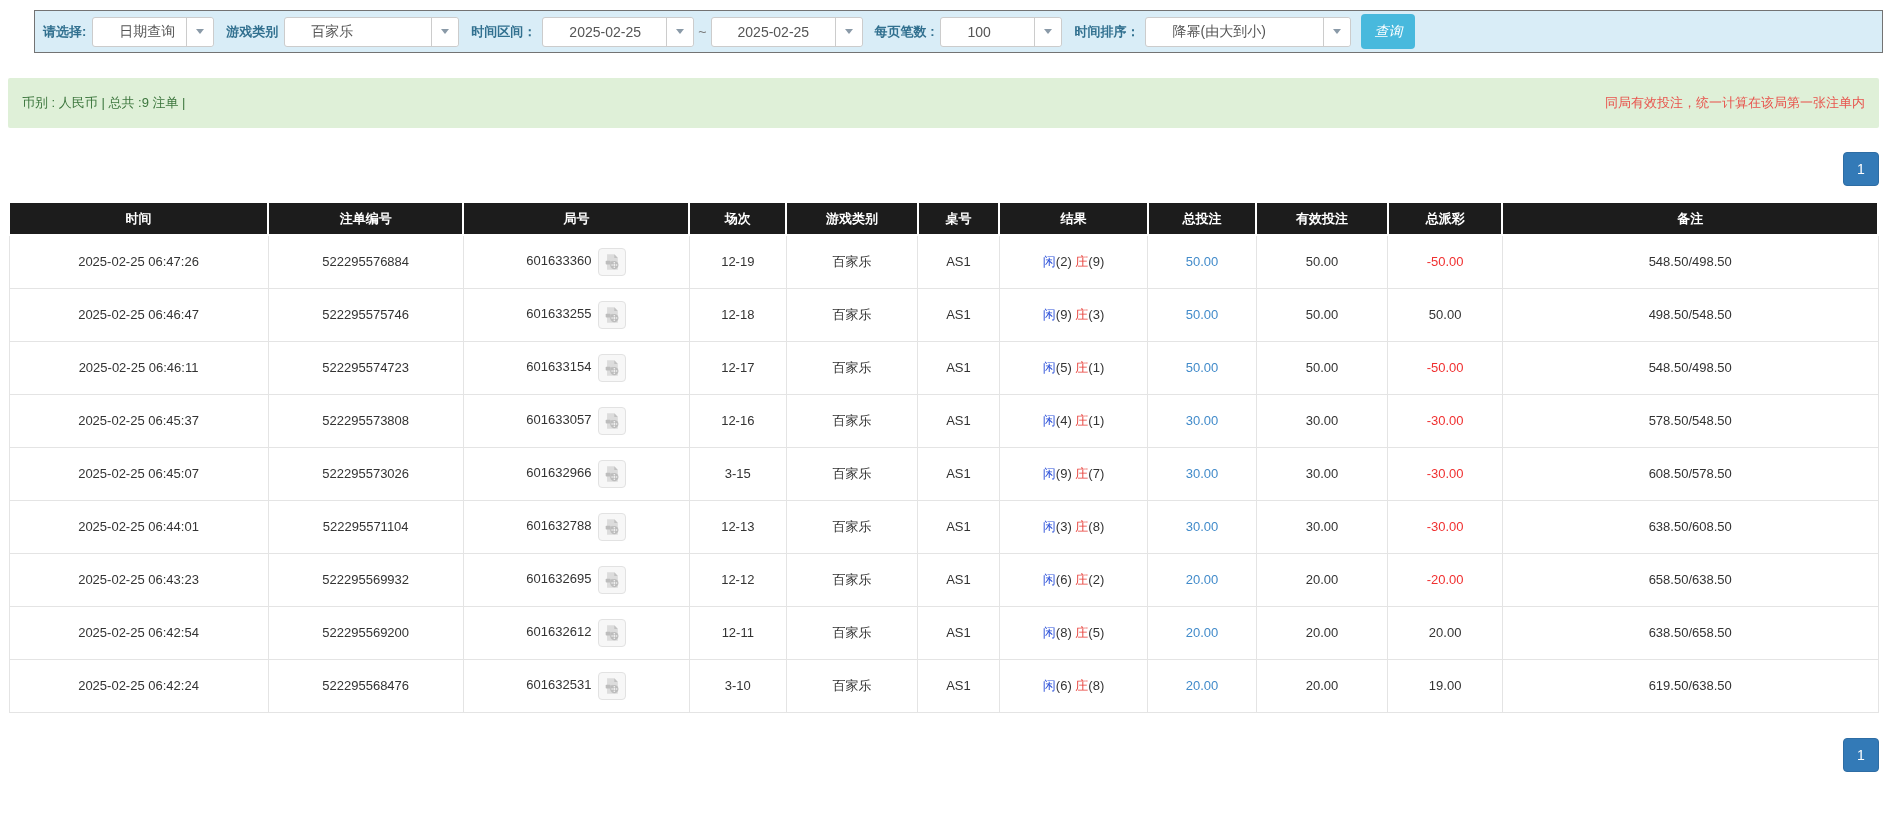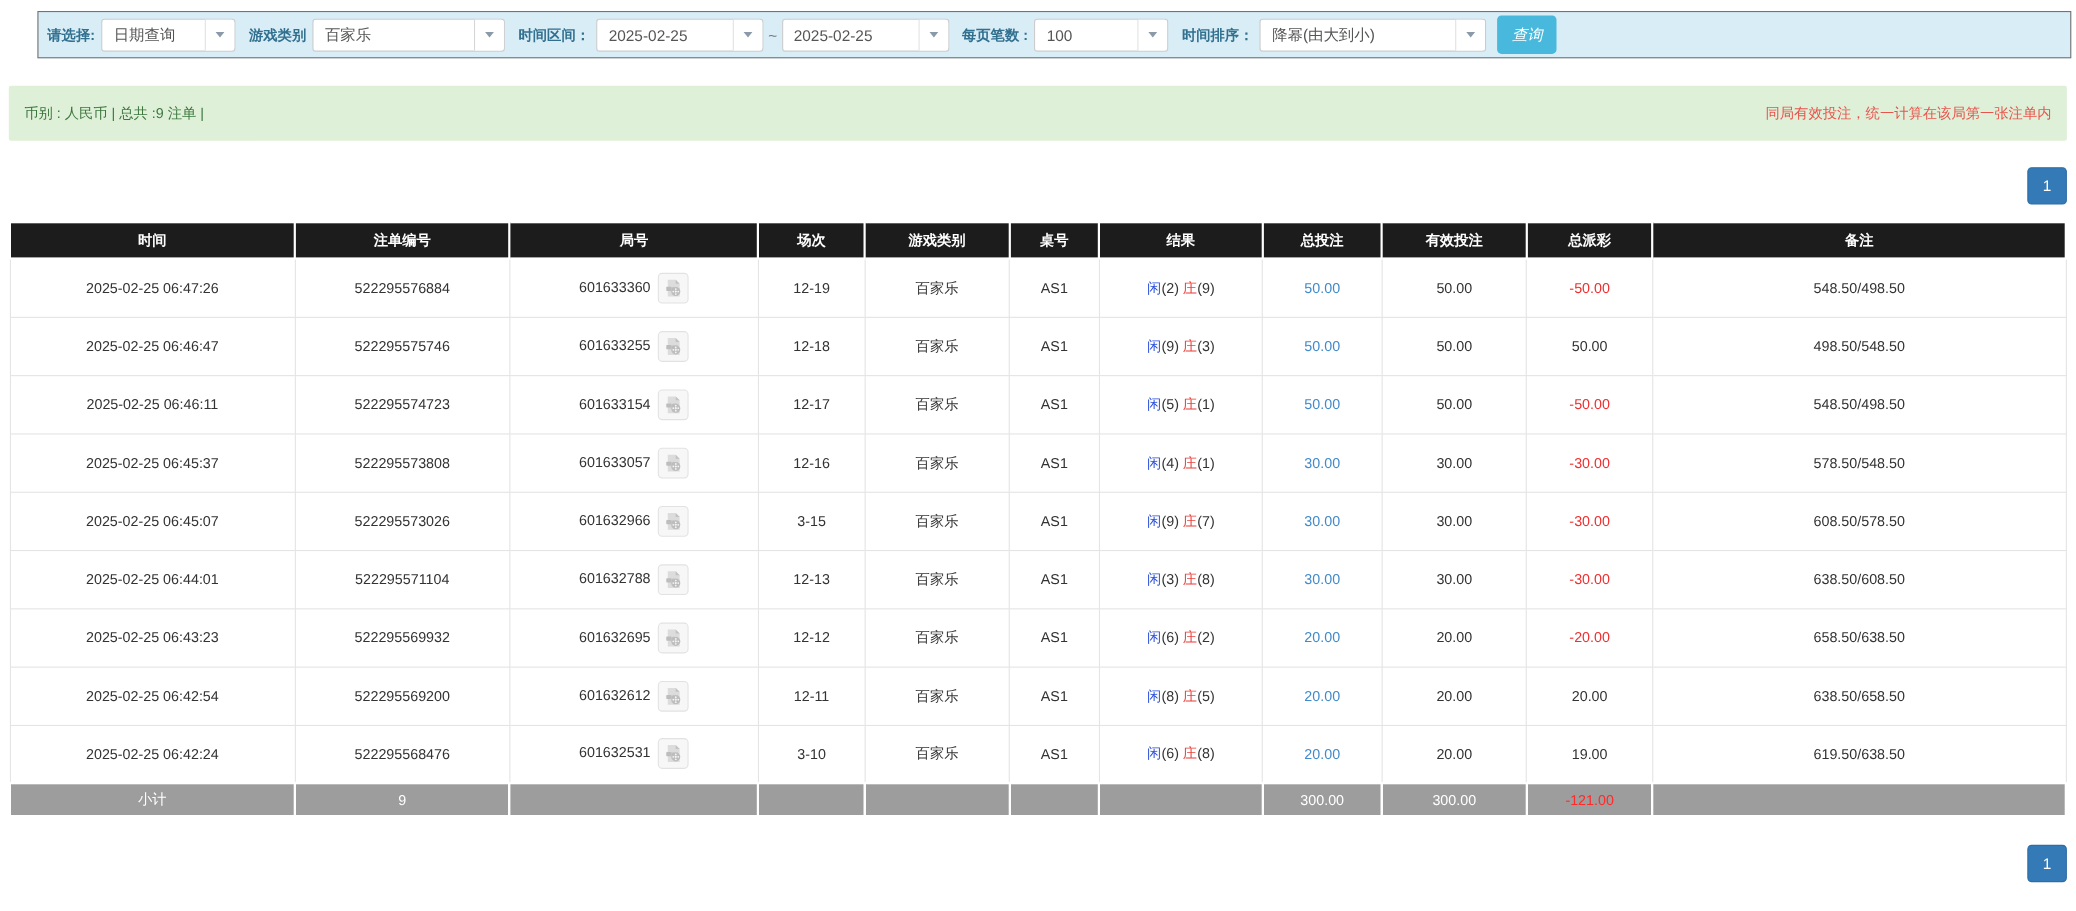--- a/index.html
+++ b/index.html
@@ -23,21 +23,21 @@
     font-family:"Liberation Sans","DejaVu Sans",sans-serif;
   }
   
   .filter-bar{
     margin:10px 4px 0 34px;height:43px;
     background:var(--filter-bg);border:1px solid #737373;
     display:flex;align-items:center;padding:0 6px;
   }
   .flabel{color:#31708f;font-weight:bold;font-size:13px;margin:0 6px 0 12px;white-space:nowrap;}
   .combo{display:inline-flex;align-items:stretch;background:#fff;border:1px solid #ccc;border-radius:3px;height:30px;cursor:pointer;}
-  .combo-text{padding:0 10px;display:flex;align-items:center;font-size:14px;color:#555;flex:1;white-space:nowrap;overflow:hidden;}
+  .combo-text{padding:0 26px;display:flex;align-items:center;font-size:14px;color:#555;flex:1;white-space:nowrap;overflow:hidden;}
   .combo-arrow{width:27px;border-left:1px solid #ccc;display:flex;align-items:center;justify-content:center;background:#fff;border-radius:0 3px 3px 0;}
   .tri{width:0;height:0;border-left:4px solid transparent;border-right:4px solid transparent;border-top:5px solid #8a9aa8;}
   .w120{width:122px}.w175{width:175px}.w135{width:152px}.w205{width:206px}
   .tilde{color:#777;font-size:14px;margin:0 4px;}
   .search-btn{
     background:var(--button-cyan);color:#fff;border:none;border-radius:4px;
     width:54px;height:35px;font-size:14px;margin-left:10px;cursor:pointer;font-style:italic;
   }
   
   .info-bar{
@@ -397,31 +397,18 @@
         <td>百家乐</td>
         <td>AS1</td>
         <td><span class="rp">闲</span><span>(6) </span><span class="rb">庄</span><span>(8)</span></td>
         <td><span class="blink">20.00</span></td>
         <td>20.00</td>
         <td>19.00</td>
         <td>619.50/638.50</td>
       </tr>
     </tbody>
   <tbody id="summary-body">
-      <tr class="summary">
-        <td>小计</td>
-        <td>9</td>
-        <td></td>
-        <td></td>
-        <td></td>
-        <td></td>
-        <td></td>
-        <td>300.00</td>
-        <td>300.00</td>
-        <td class="neg">-121.00</td>
-        <td></td>
-      </tr>
     </tbody>
 </table>
 
 <div class="pagination-row bottom">
   <button class="page-btn">1</button>
 </div>
 
 </body></html>

